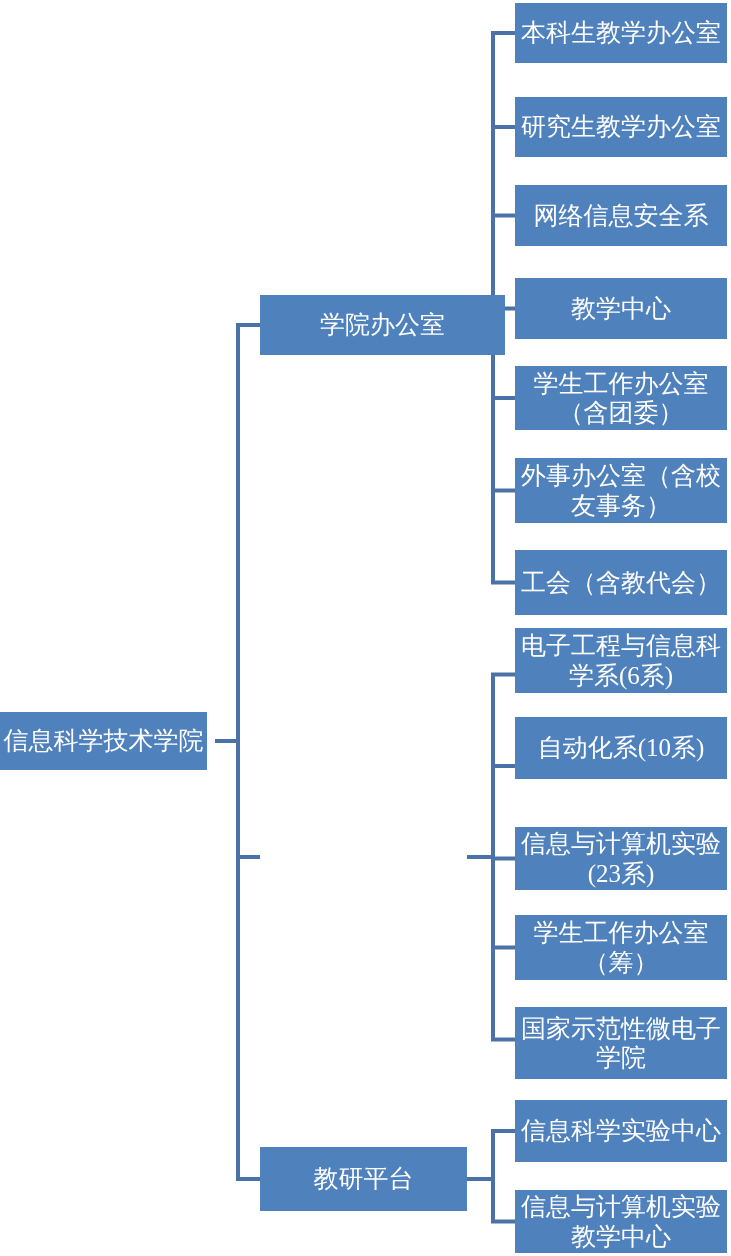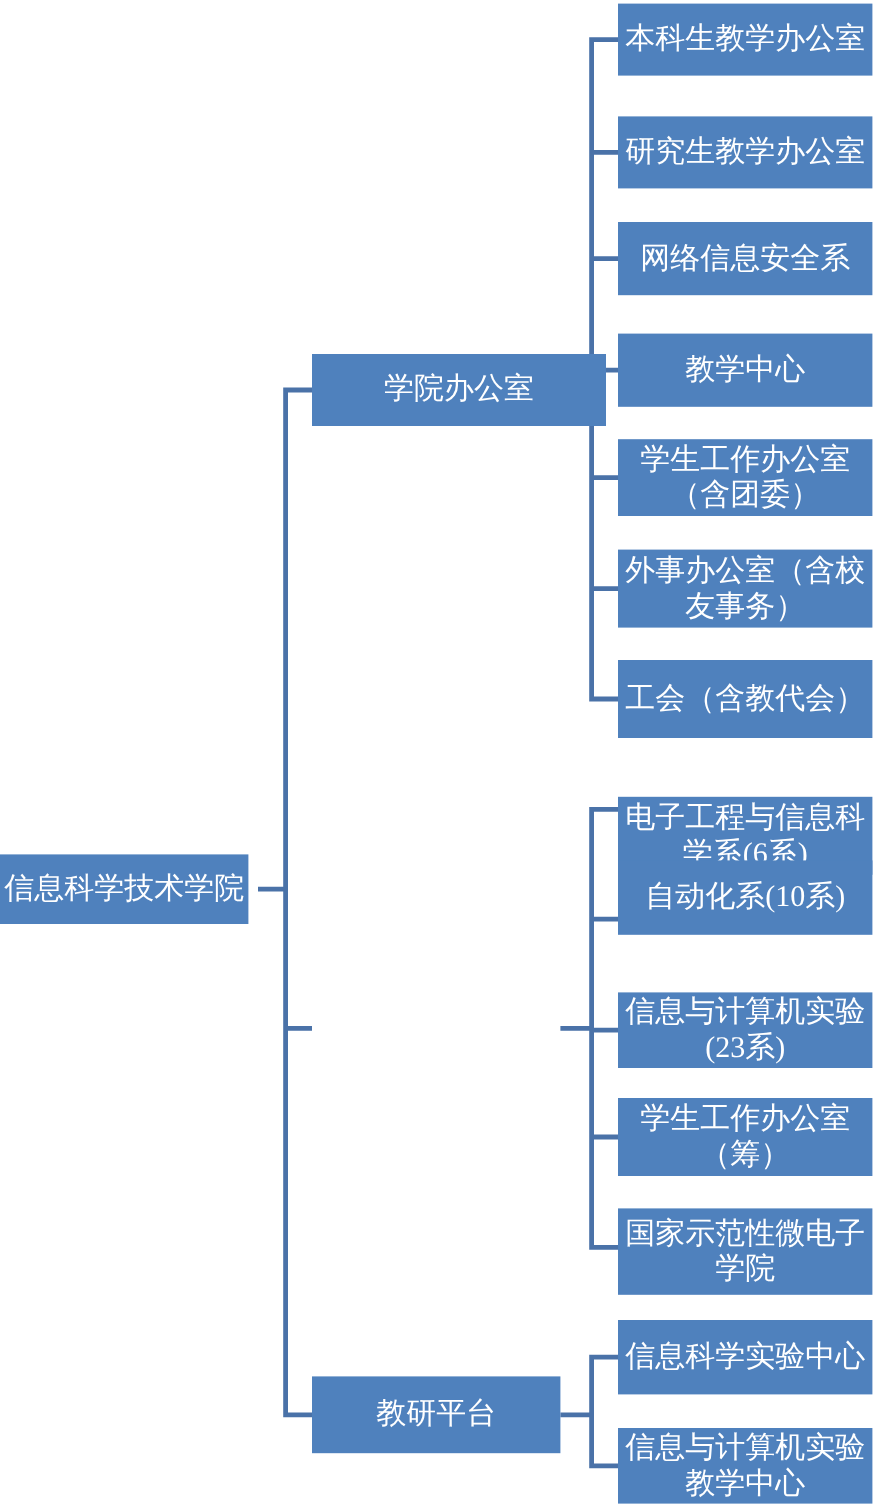--- a/index.html
+++ b/index.html
@@ -64,21 +64,21 @@
   <div class="node" style="left:515px; top:3px; width:212px; height:60px">本科生教学办公室</div>
   <div class="node" style="left:515px; top:97px; width:212px; height:60px">研究生教学办公室</div>
   <div class="node" style="left:515px; top:185px; width:212px; height:61px">网络信息安全系</div>
   <div class="node" style="left:515px; top:278px; width:212px; height:61px">教学中心</div>
   <div class="node" style="left:515px; top:366px; width:212px; height:64px">学生工作办公室
 （含团委）</div>
   <div class="node" style="left:515px; top:458px; width:212px; height:65px">外事办公室（含校
 友事务）</div>
   <div class="node" style="left:515px; top:550px; width:212px; height:65px">工会（含教代会）</div>
 
-  <div class="node" style="left:515px; top:664px; width:212px; height:65px">电子工程与信息科
+  <div class="node" style="left:515px; top:628px; width:212px; height:65px">电子工程与信息科
 学系(6系)</div>
   <div class="node" style="left:515px; top:717px; width:212px; height:62px">自动化系(10系)</div>
   <div class="node" style="left:515px; top:827px; width:212px; height:63px">信息与计算机实验
 (23系)</div>
   <div class="node" style="left:515px; top:915px; width:212px; height:65px">学生工作办公室
 （筹）</div>
   <div class="node" style="left:515px; top:1007px; width:212px; height:72px">国家示范性微电子
 学院</div>
 
   <div class="node" style="left:515px; top:1100px; width:212px; height:62px">信息科学实验中心</div>

